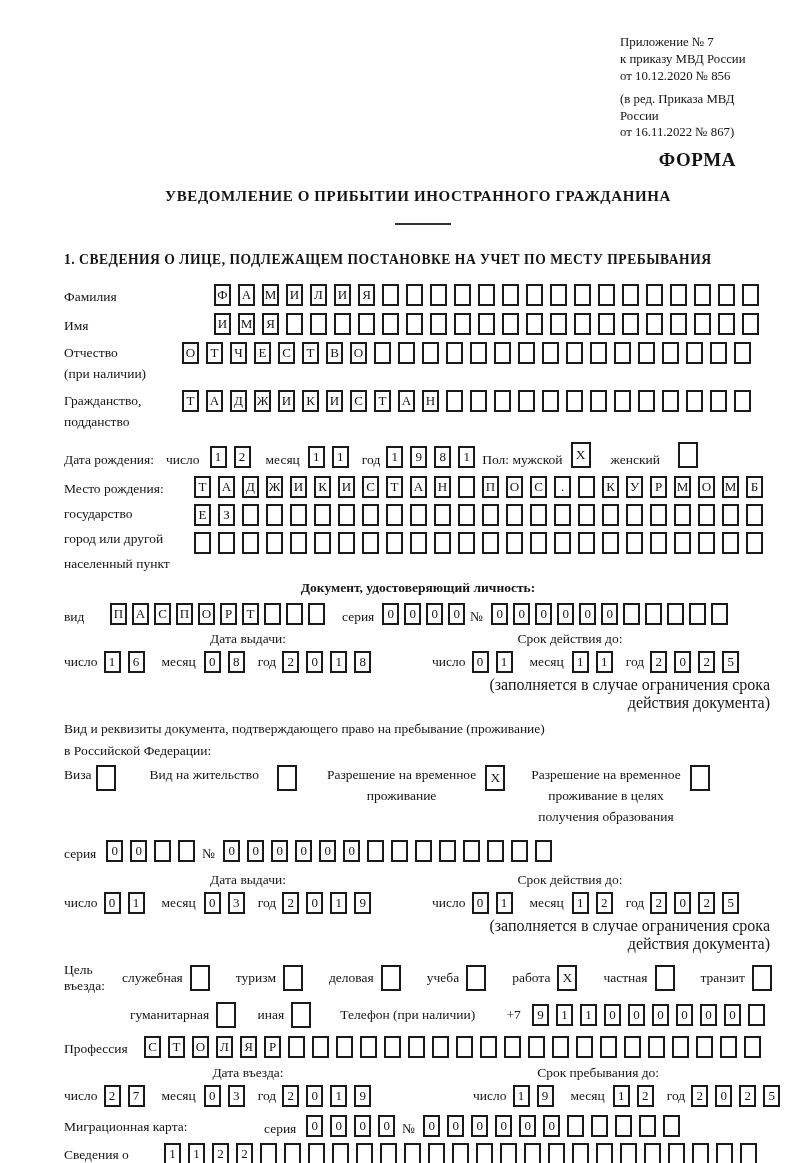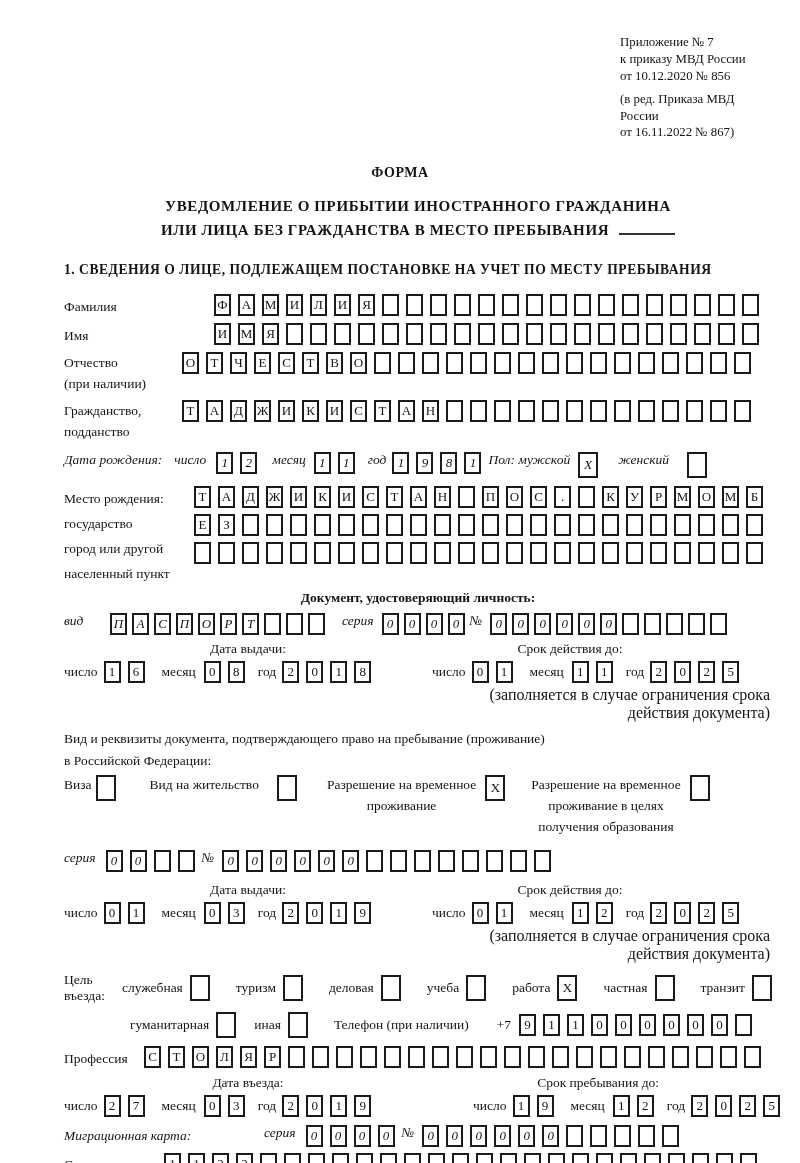--- a/index.html
+++ b/index.html
@@ -6,21 +6,21 @@
   html,body { overflow:hidden; }
   body {
     width:800px; height:1163px; background:#ffffff; color:#141414;
     font-family:"Liberation Serif","DejaVu Serif",serif; font-size:13.5px;
   }
   .page { padding:34px 28px 0 64px; }
 
   
   .apx { margin-left:556px; font-size:12.8px; line-height:1.32; }
   .apx-note { margin-top:6px; }
-  .forma { text-align:center; padding-right:36px; font-weight:bold; font-size:14px; letter-spacing:.6px; margin-top:24px; }
+  .forma { text-align:right; padding-right:36px; font-weight:bold; font-size:19px; letter-spacing:.6px; margin-top:8px; }
 
   .title { text-align:center; font-weight:bold; font-size:15px; line-height:1.55; margin-top:14px; letter-spacing:.6px; }
   .blank-line { display:inline-block; width:56px; border-bottom:2px solid #333; height:.9em; margin-left:10px; }
 
   .sec { font-weight:bold; font-size:13.6px; letter-spacing:.5px; margin:20px 0 16px; }
 
   
   .cell {
     display:inline-flex; flex:none; width:17px; height:22px;
     border:2px solid #1a1a1a; align-items:center; justify-content:center;
@@ -28,21 +28,21 @@
   }
   .tight .cell { margin-right:5px; }
   .cells { display:flex; flex-wrap:nowrap; }
   .chk {
     display:inline-flex; flex:none; width:20px; height:26px;
     border:2px solid #1a1a1a; align-items:center; justify-content:center;
     font-size:13.5px;
   }
 
   .row { display:flex; align-items:flex-start; margin-bottom:6px; }
-  .row.vc { align-items:flex-start;font-style:italic; }
+  .row.vc { align-items:flex-end; }
   .lbl { flex:none; line-height:21px; }
   .w150 { width:150px; padding-top:2px; }
   .w118 { width:118px; }
   .w130 { width:130px; }
   .w80  { width:80px; padding-top:2px; }
   .w100 { width:100px; }
   .w165 { width:165px; }
   .mr6 { margin-right:6px; } .mr8 { margin-right:8px; } .mr10 { margin-right:10px; }
   .mr12 { margin-right:12px; } .mr14 { margin-right:26px; }
   .ml8 { margin-left:8px; } .ml12 { margin-left:12px; } .ml20 { margin-left:20px; } .ml35 { margin-left:35px; }
@@ -84,21 +84,21 @@
     <div>от 10.12.2020 № 856</div>
     <div class="apx-note">
       <div>(в ред. Приказа МВД России</div>
       <div>от 16.11.2022 № 867)</div>
     </div>
   </div>
   <div class="forma">ФОРМА</div>
 
   <div class="title">
     <div>УВЕДОМЛЕНИЕ О ПРИБЫТИИ ИНОСТРАННОГО ГРАЖДАНИНА</div>
-    <div><span>ИЛИ ЛИЦА БЕЗ ГРАЖДАНСТВА В МЕСТО ПРЕБЫВАНИЯ</span><span class="blank-line"></span></div>
+    <div><span class="blank-line"></span></div>
   </div>
 
   <div class="sec">1. СВЕДЕНИЯ О ЛИЦЕ, ПОДЛЕЖАЩЕМ ПОСТАНОВКЕ НА УЧЕТ ПО МЕСТУ ПРЕБЫВАНИЯ</div>
 
   <div class="row">
     <div class="lbl w150">Фамилия</div>
     <div class="cells">
         <span class="cell">Ф</span>
         <span class="cell">А</span>
         <span class="cell">М</span>
@@ -547,21 +547,21 @@
       </span>
     <span class="opt-inline mr14">
         <span>частная</span>
         <span class="chk"></span>
       </span>
     <span class="opt-inline">
         <span>транзит</span>
         <span class="chk"></span>
       </span>
   </div>
-  <div class="purpose-row" style="margin-left:66px;">
+  <div class="purpose-row" style="margin-left:66px;justify-content:space-between;">
     <span class="opt-inline" style="margin-right:18px;">
         <span>гуманитарная</span>
         <span class="chk"></span>
       </span>
     <span class="opt-inline" style="margin-right:26px;">
         <span>иная</span>
         <span class="chk"></span>
       </span>
     <span style="margin-right:28px;">Телефон (при наличии)</span>
     <span class="mr8">+7</span>

